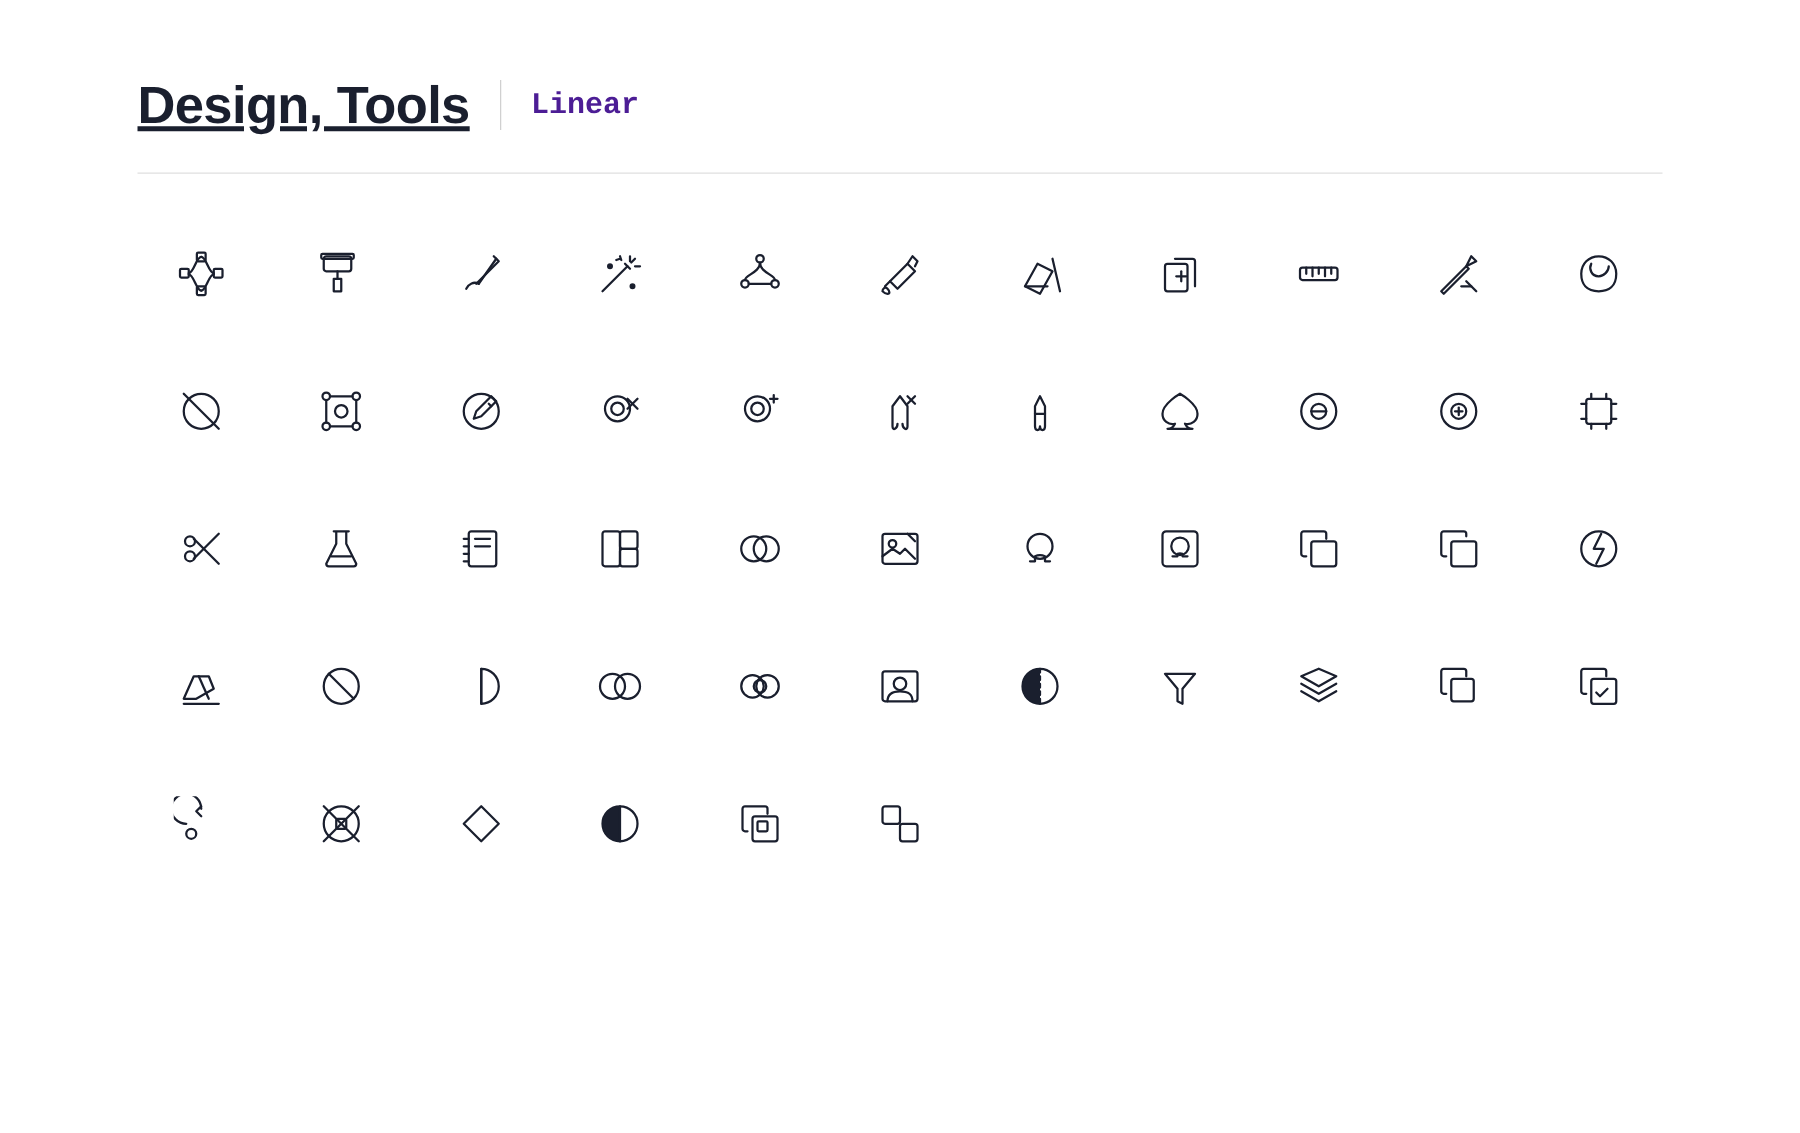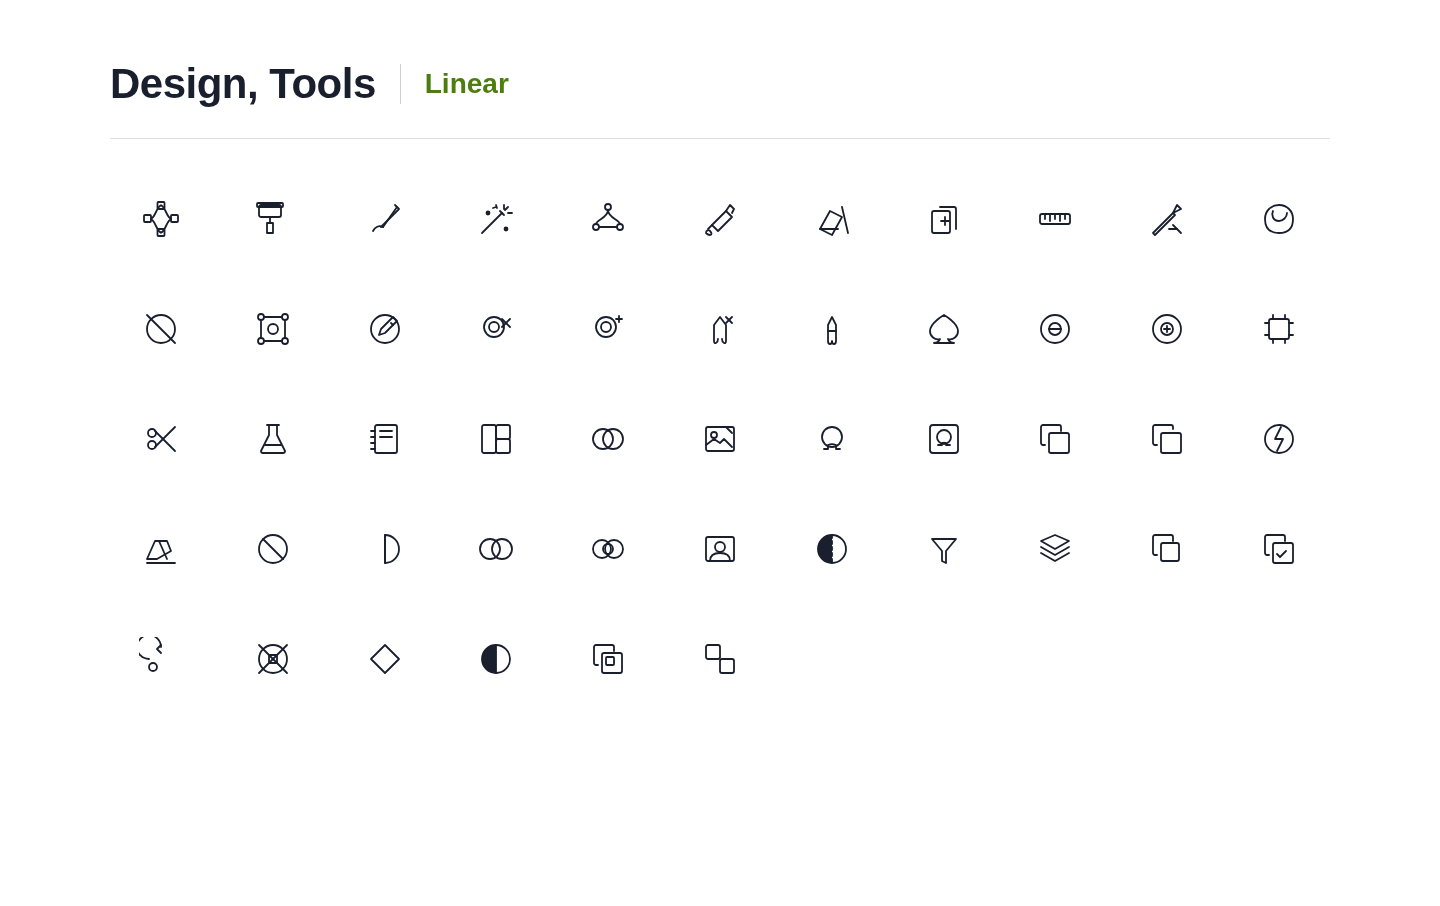--- a/index.html
+++ b/index.html
@@ -13,31 +13,33 @@
       padding: 60px 110px 30px 110px;
       display: flex;
       align-items: center;
       gap: 0;
     }
     .page-title {
       font-size: 42px;
       font-weight: 800;
       color: #1a1f2e;
       letter-spacing: -0.5px;
+      text-decoration: underline;
     }
     .divider-vertical {
       width: 1px;
       height: 40px;
       background: #d0d0d0;
       margin: 0 24px;
     }
     .subtitle {
-      font-size: 28px;
+      font-size: 24px;
       font-weight: 700;
-      color: #4d7c0f;
+      color: #4c1d95;
+      font-family: Liberation Mono, monospace;
     }
     .divider-horizontal {
       height: 1px;
       background: #e0e0e0;
       margin: 0 110px;
     }
     .icons-grid {
       padding: 50px 110px;
       display: grid;
       grid-template-columns: repeat(11, 1fr);

